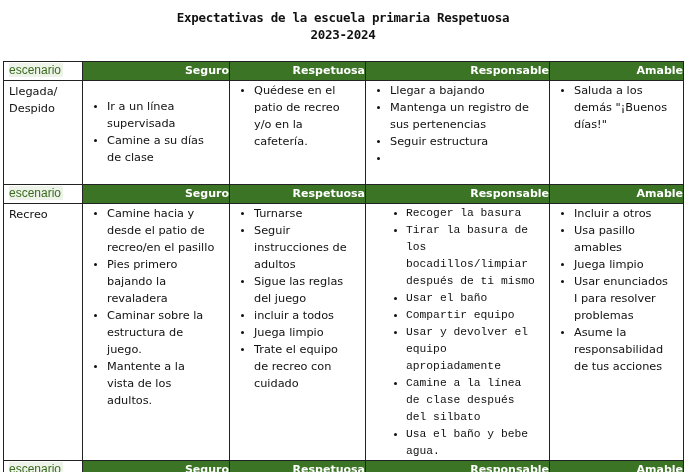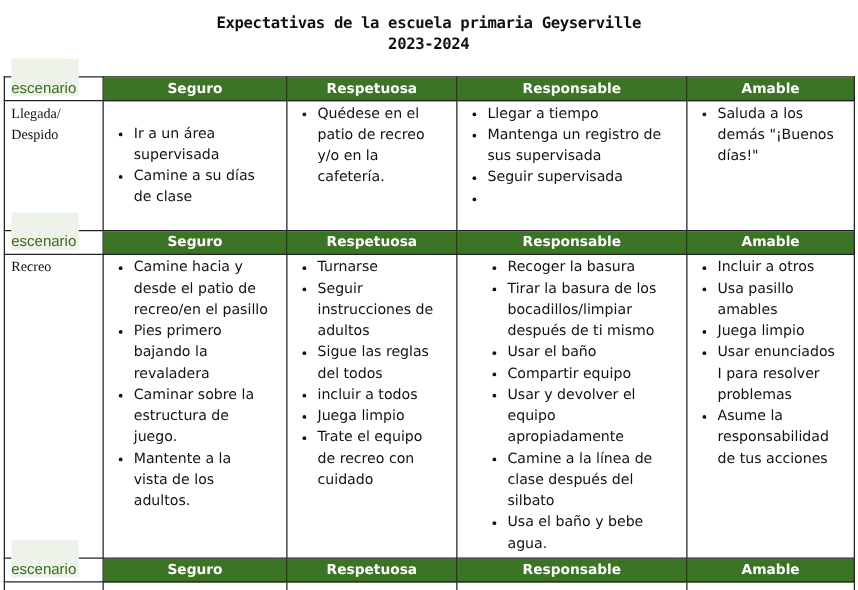--- a/index.html
+++ b/index.html
@@ -7,33 +7,33 @@
          font-family:"DejaVu Sans", sans-serif; color:#111; }
   .title { position:absolute; left:0; width:686px; text-align:center;
            font-family:"DejaVu Sans Mono", monospace; font-weight:bold; font-size:12.5px; letter-spacing:-0.3px; }
   .t1 { top:10px; }
   .t2 { top:27px; }
   table { position:absolute; left:3px; top:61px; border-collapse:collapse; table-layout:fixed; width:680px; }
   td { border:1px solid #222; vertical-align:top; padding:0; font-size:11.3px; line-height:17px; }
   tr.hdr td { height:17px; }
   td.scen { background:#ffffff; color:#3a6b1f; font-family:"Liberation Sans", sans-serif; font-size:12px;
             padding:1px 0 0 5px; line-height:15px; }
-  td.scen span { background:#eef3ea; padding:16px 2px 0 0; }
-  td.head { background:#3a7424; color:#ffffff; text-align:center; font-weight:bold; font-size:11px; line-height:17px; }
-  td.label { padding:2px 4px 0 5px;font-family:Liberation Serif, serif; }
+  td.scen span { background:#eef3ea; padding:0 2px 0 0; }
+  td.head { background:#3a7424; color:#ffffff; text-align:right; font-weight:bold; font-size:11px; line-height:17px; }
+  td.label { padding:2px 4px 0 5px; }
   ul { margin:0; padding:0 0 0 24px; }
   li { margin:0; padding:0; }
   li::marker { font-size:10px; }
   .cell { padding:1px 14px 0 0; }
   .pushdown { padding-top:17px; }
 </style>
 </head>
 <body>
 
-<div class="title t1">Expectativas de la escuela primaria Geyserville</div>
+<div class="title t1">Expectativas de la escuela primaria Respetuosa</div>
 <div class="title t2">2023-2024</div>
 
 <table>
   <colgroup>
     <col style="width:79px">
       <col style="width:147px">
       <col style="width:136px">
       <col style="width:184px">
       <col style="width:134px">
   </colgroup>
@@ -43,34 +43,34 @@
     <td class="scen"><span>escenario</span></td>
     <td class="head">Seguro</td>
     <td class="head">Respetuosa</td>
     <td class="head">Responsable</td>
     <td class="head">Amable</td>
   </tr>
   <tr style="height:104px;">
     <td class="label">Llegada/ Despido</td>
     <td class="cell pushdown">
       <ul>
-            <li>Ir a un área supervisada</li>
+            <li>Ir a un línea supervisada</li>
             <li>Camine a su días de clase</li>
           </ul>
     </td>
     <td class="cell">
       <ul>
             <li>Quédese en el patio de recreo y/o en la cafetería.</li>
           </ul>
     </td>
     <td class="cell">
       <ul>
-            <li>Llegar a tiempo</li>
-            <li>Mantenga un registro de sus supervisada</li>
-            <li>Seguir supervisada</li>
+            <li>Llegar a bajando</li>
+            <li>Mantenga un registro de sus pertenencias</li>
+            <li>Seguir estructura</li>
             <li>&nbsp;</li>
           </ul>
     </td>
     <td class="cell">
       <ul>
             <li>Saluda a los demás "¡Buenos días!"</li>
           </ul>
     </td>
   </tr>
 
@@ -88,28 +88,28 @@
             <li>Camine hacia y desde el patio de recreo/en el pasillo</li>
             <li>Pies primero bajando la revaladera</li>
             <li>Caminar sobre la estructura de juego.</li>
             <li>Mantente a la vista de los adultos.</li>
           </ul>
     </td>
     <td class="cell">
       <ul>
             <li>Turnarse</li>
             <li>Seguir instrucciones de adultos</li>
-            <li>Sigue las reglas del todos</li>
+            <li>Sigue las reglas del juego</li>
             <li>incluir a todos</li>
             <li>Juega limpio</li>
             <li>Trate el equipo de recreo con cuidado</li>
           </ul>
     </td>
     <td class="cell">
-      <ul style="padding-left:40px;">
+      <ul style="padding-left:40px;font-family:Liberation Mono, monospace;">
             <li>Recoger la basura</li>
             <li>Tirar la basura de los bocadillos/limpiar después de ti mismo</li>
             <li>Usar el baño</li>
             <li>Compartir equipo</li>
             <li>Usar y devolver el equipo apropiadamente</li>
             <li>Camine a la línea de clase después del silbato</li>
             <li>Usa el baño y bebe agua.</li>
           </ul>
     </td>
     <td class="cell">

